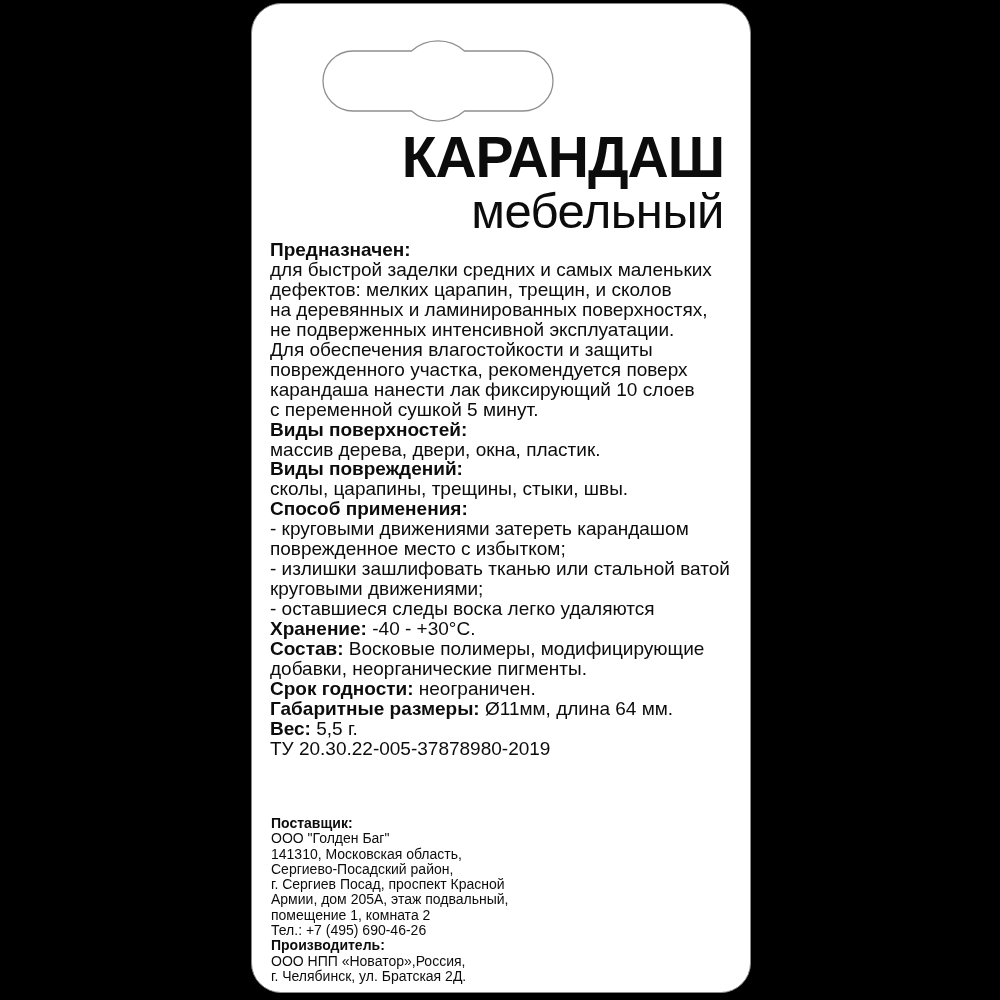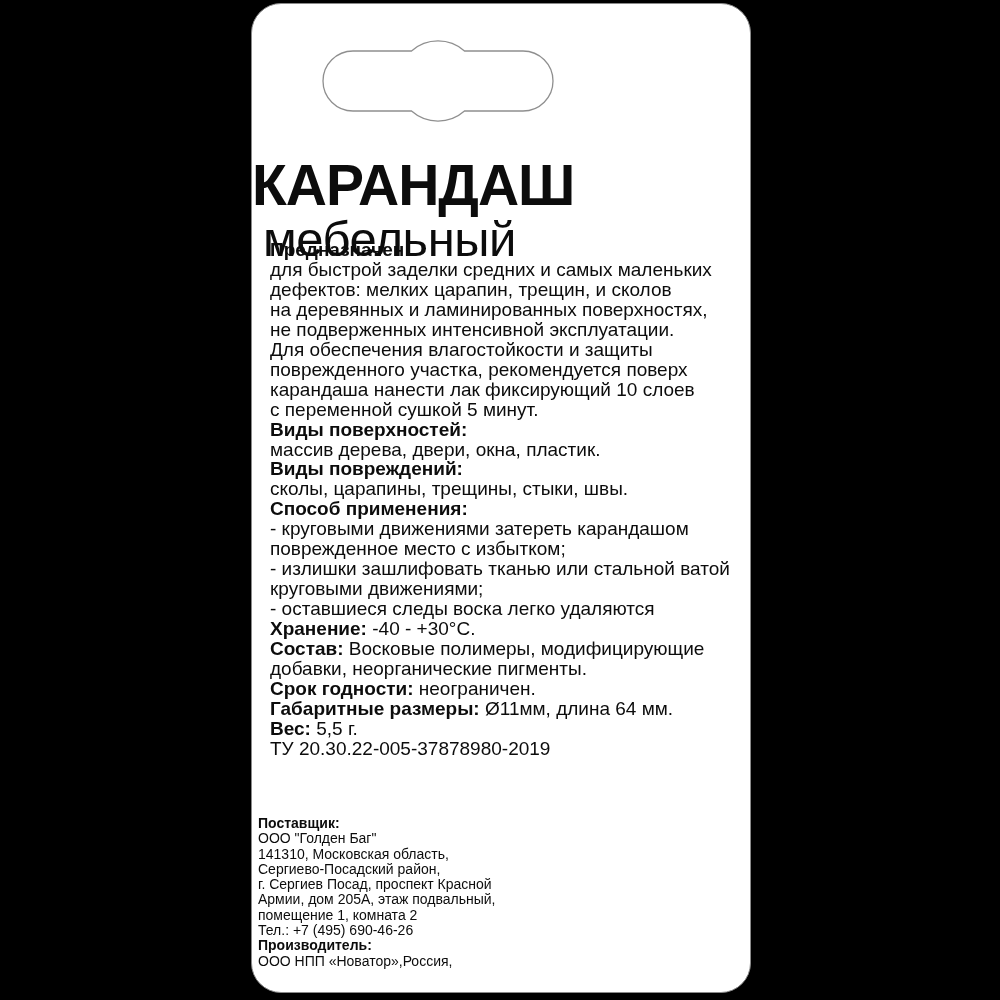--- a/index.html
+++ b/index.html
@@ -35,22 +35,21 @@
     left: 0;
     top: 0;
     width: 360px;
     height: 140px;
   }
   .title-block {
     position: absolute;
     top: 124px;
     left: 0;
     right: 26px;
-    text-align: left;
-    margin-top: 28px;
+    text-align: right;
   }
   .title-main {
     margin: 0;
     font-size: 57px;
     line-height: 58px;
     font-weight: 700;
     letter-spacing: -1px;
     color: #0c0c0c;
   }
   .title-sub {
@@ -66,21 +65,21 @@
     position: absolute;
     left: 18px;
     top: 236px;
     width: 470px;
     font-size: 19px;
     line-height: 19.95px;
     color: #0c0c0c;
   }
   .footer-text {
     position: absolute;
-    left: 6px;
+    left: 19px;
     top: 812px;
     width: 470px;
     font-size: 14px;
     line-height: 15.3px;
     color: #0c0c0c;
   }
   .line {
     white-space: nowrap;
   }
   .line b {
@@ -175,16 +174,17 @@
         <div class="line"><b></b><span>Армии, дом 205А, этаж подвальный,</span></div>
 
         <div class="line"><b></b><span>помещение 1, комната 2</span></div>
 
         <div class="line"><b></b><span>Тел.: +7 (495) 690-46-26</span></div>
 
         <div class="line"><b>Производитель:</b><span></span></div>
 
         <div class="line"><b></b><span>ООО НПП «Новатор»,Россия,</span></div>
 
+        <div class="line"><b></b><span>г. Челябинск, ул. Братская 2Д.</span></div>
       </div>
 
   </div>
 </div>
 
 </body></html>

